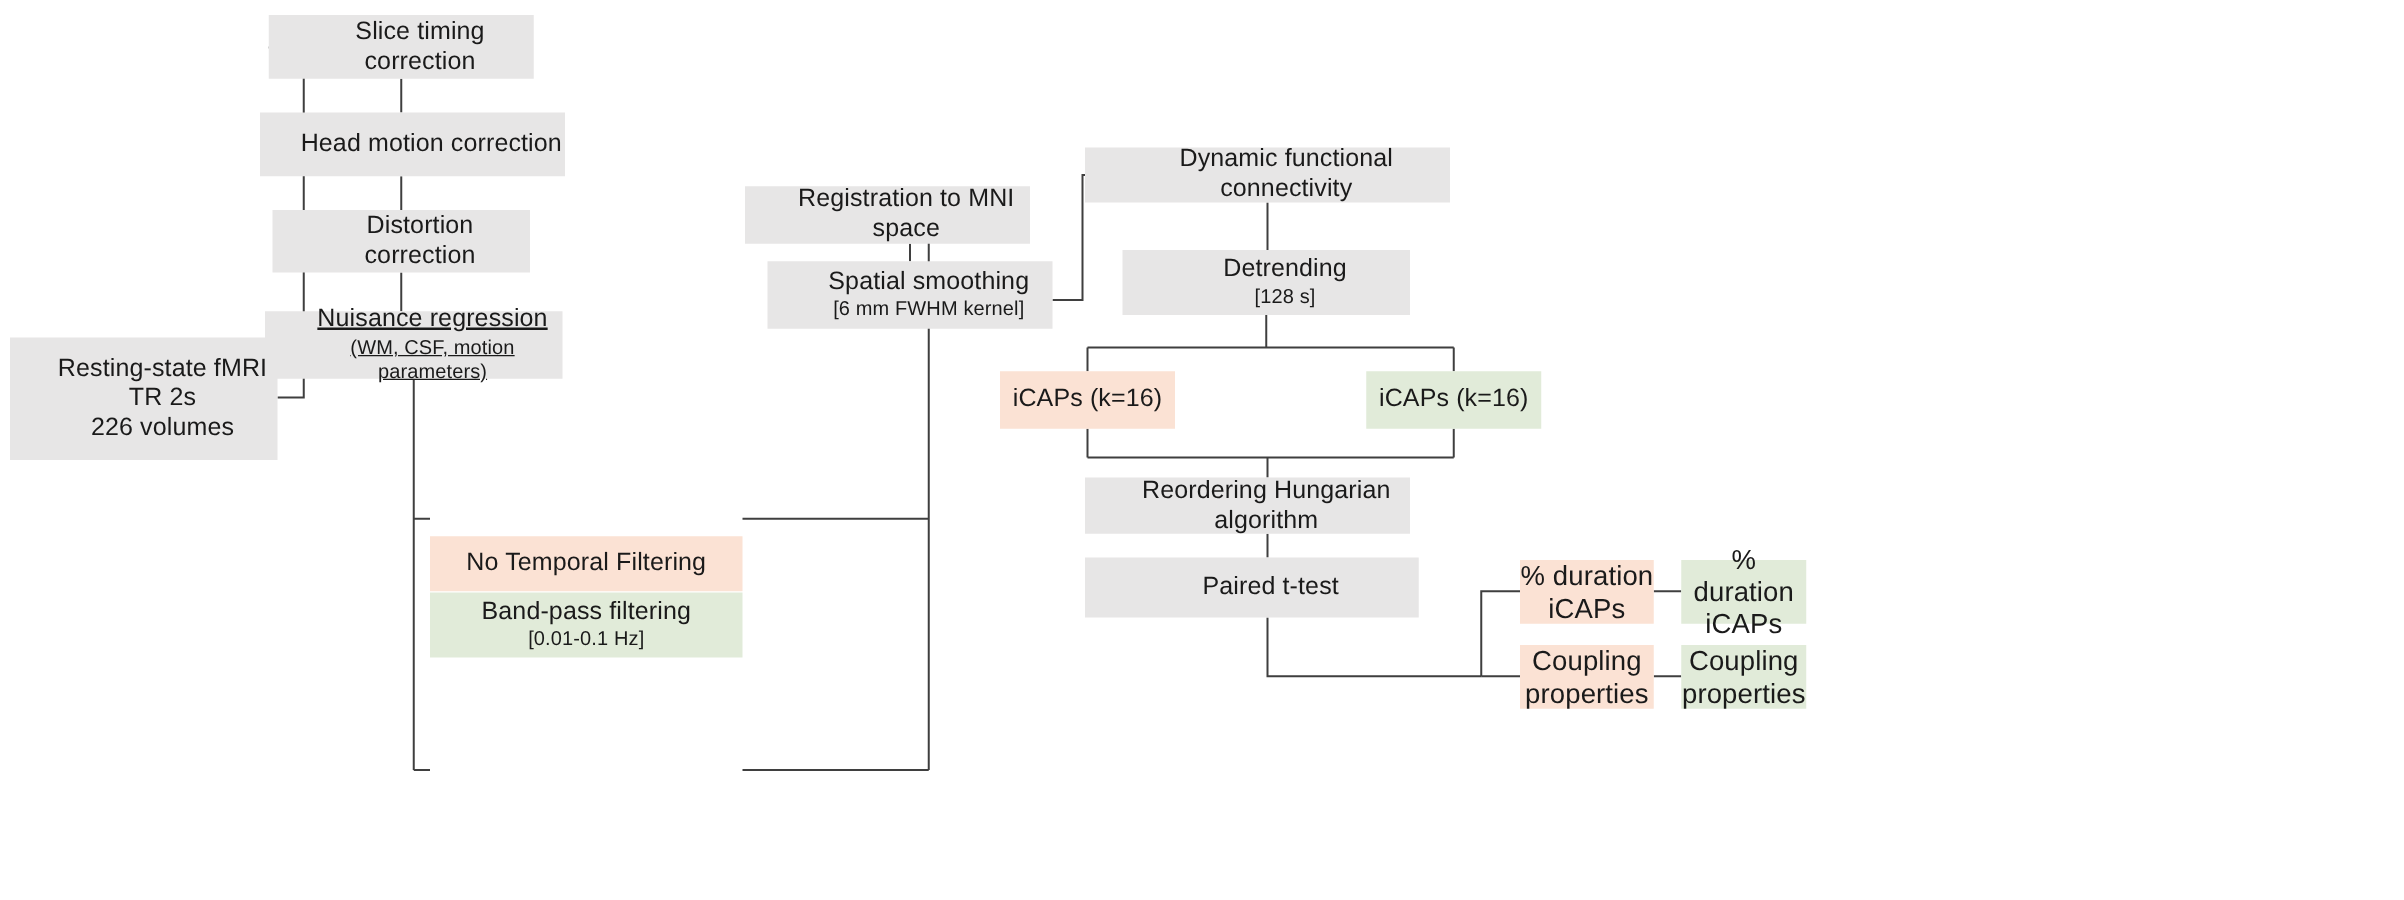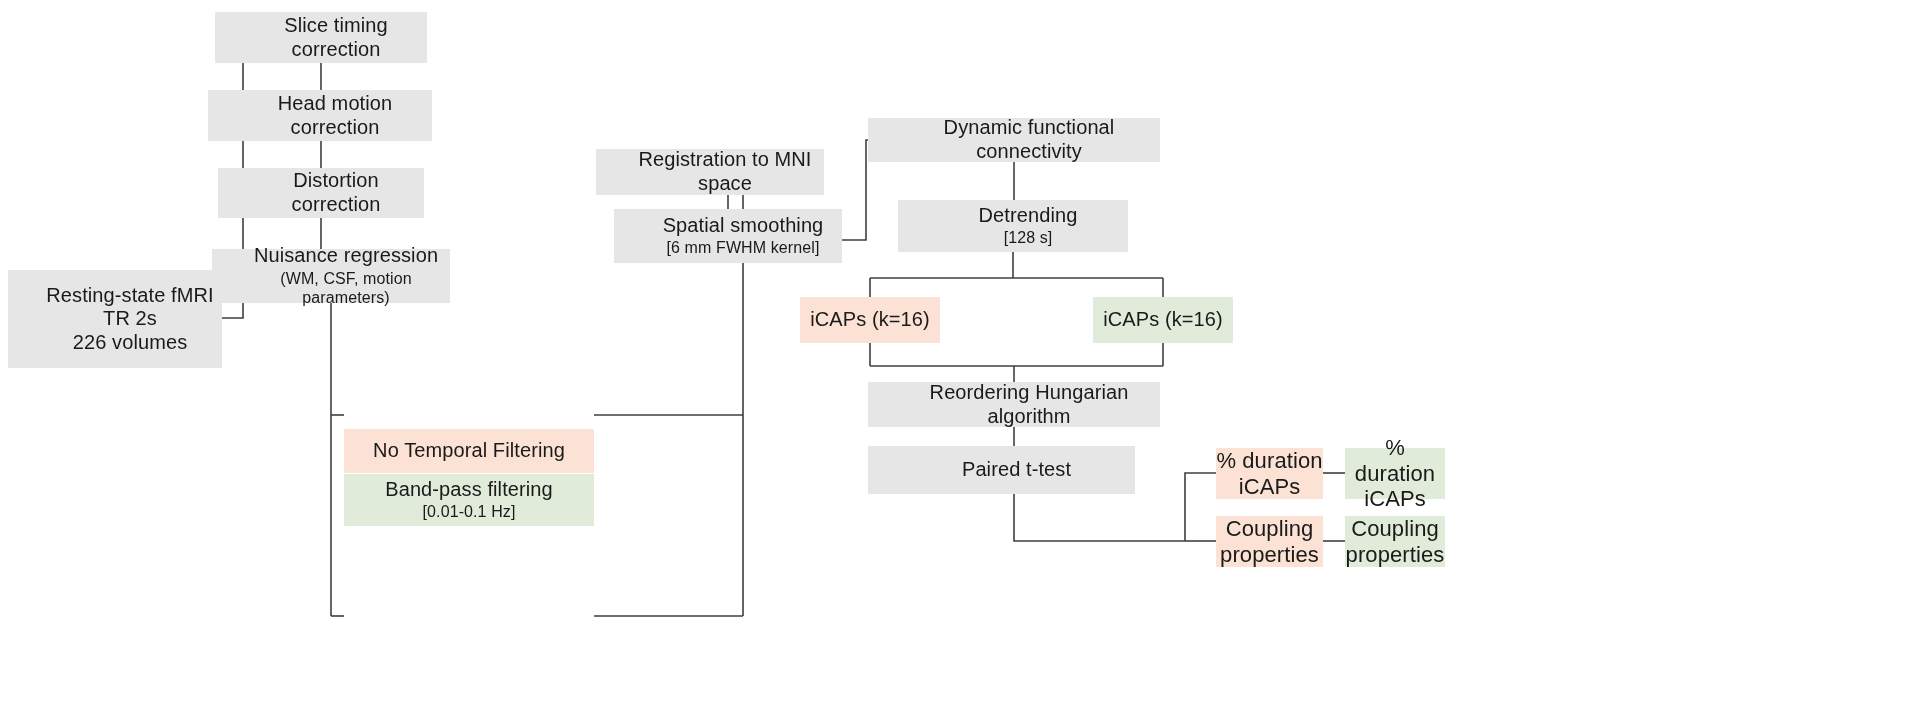--- a/index.html
+++ b/index.html
@@ -81,29 +81,29 @@
   <div class="node grey" style="left:8px;top:270px;width:214px;height:98px;">
     <div class="main">Resting-state fMRI</div>
     <div class="main">TR 2s</div>
     <div class="main">226 volumes</div>
   </div>
 
   <div class="node grey" style="left:215px;top:12px;width:212px;height:51px;">
     <div class="main">Slice timing correction</div>
   </div>
 
-  <div class="node grey" style="left:208px;top:90px;width:224px;height:51px;">
+  <div class="node grey" style="left:208px;top:90px;width:244px;height:51px;">
     <div class="main">Head motion correction</div>
   </div>
 
   <div class="node grey" style="left:218px;top:168px;width:206px;height:50px;">
     <div class="main">Distortion correction</div>
   </div>
 
-  <div class="node grey" style="left:212px;top:249px;width:238px;height:54px;">
+  <div class="node grey" style="left:212px;top:249px;width:238px;height:54px;text-decoration:underline;">
     <div class="main">Nuisance regression</div>
     <div class="sub">(WM, CSF, motion parameters)</div>
   </div>
 
   <div class="node peach" style="left:344px;top:393px;width:250px;height:44px;margin-top:36px;">
     <div class="main">No Temporal Filtering</div>
   </div>
 
   <div class="node green" style="left:344px;top:474px;width:250px;height:52px;">
     <div class="main">Band-pass filtering</div>
@@ -129,21 +129,21 @@
   </div>
 
   <div class="node peach" style="left:800px;top:297px;width:140px;height:46px;">
     <div class="main">iCAPs (k=16)</div>
   </div>
 
   <div class="node green" style="left:1093px;top:297px;width:140px;height:46px;">
     <div class="main">iCAPs (k=16)</div>
   </div>
 
-  <div class="node grey" style="left:868px;top:382px;width:292px;height:45px;">
+  <div class="node grey" style="left:868px;top:382px;width:260px;height:45px;">
     <div class="main">Reordering Hungarian algorithm</div>
   </div>
 
   <div class="node grey" style="left:868px;top:446px;width:267px;height:48px;">
     <div class="main">Paired t-test</div>
   </div>
 
   <div class="node peach small" style="left:1216px;top:448px;width:107px;height:51px;">
     <div class="main">% duration</div>
     <div class="main">iCAPs</div>

